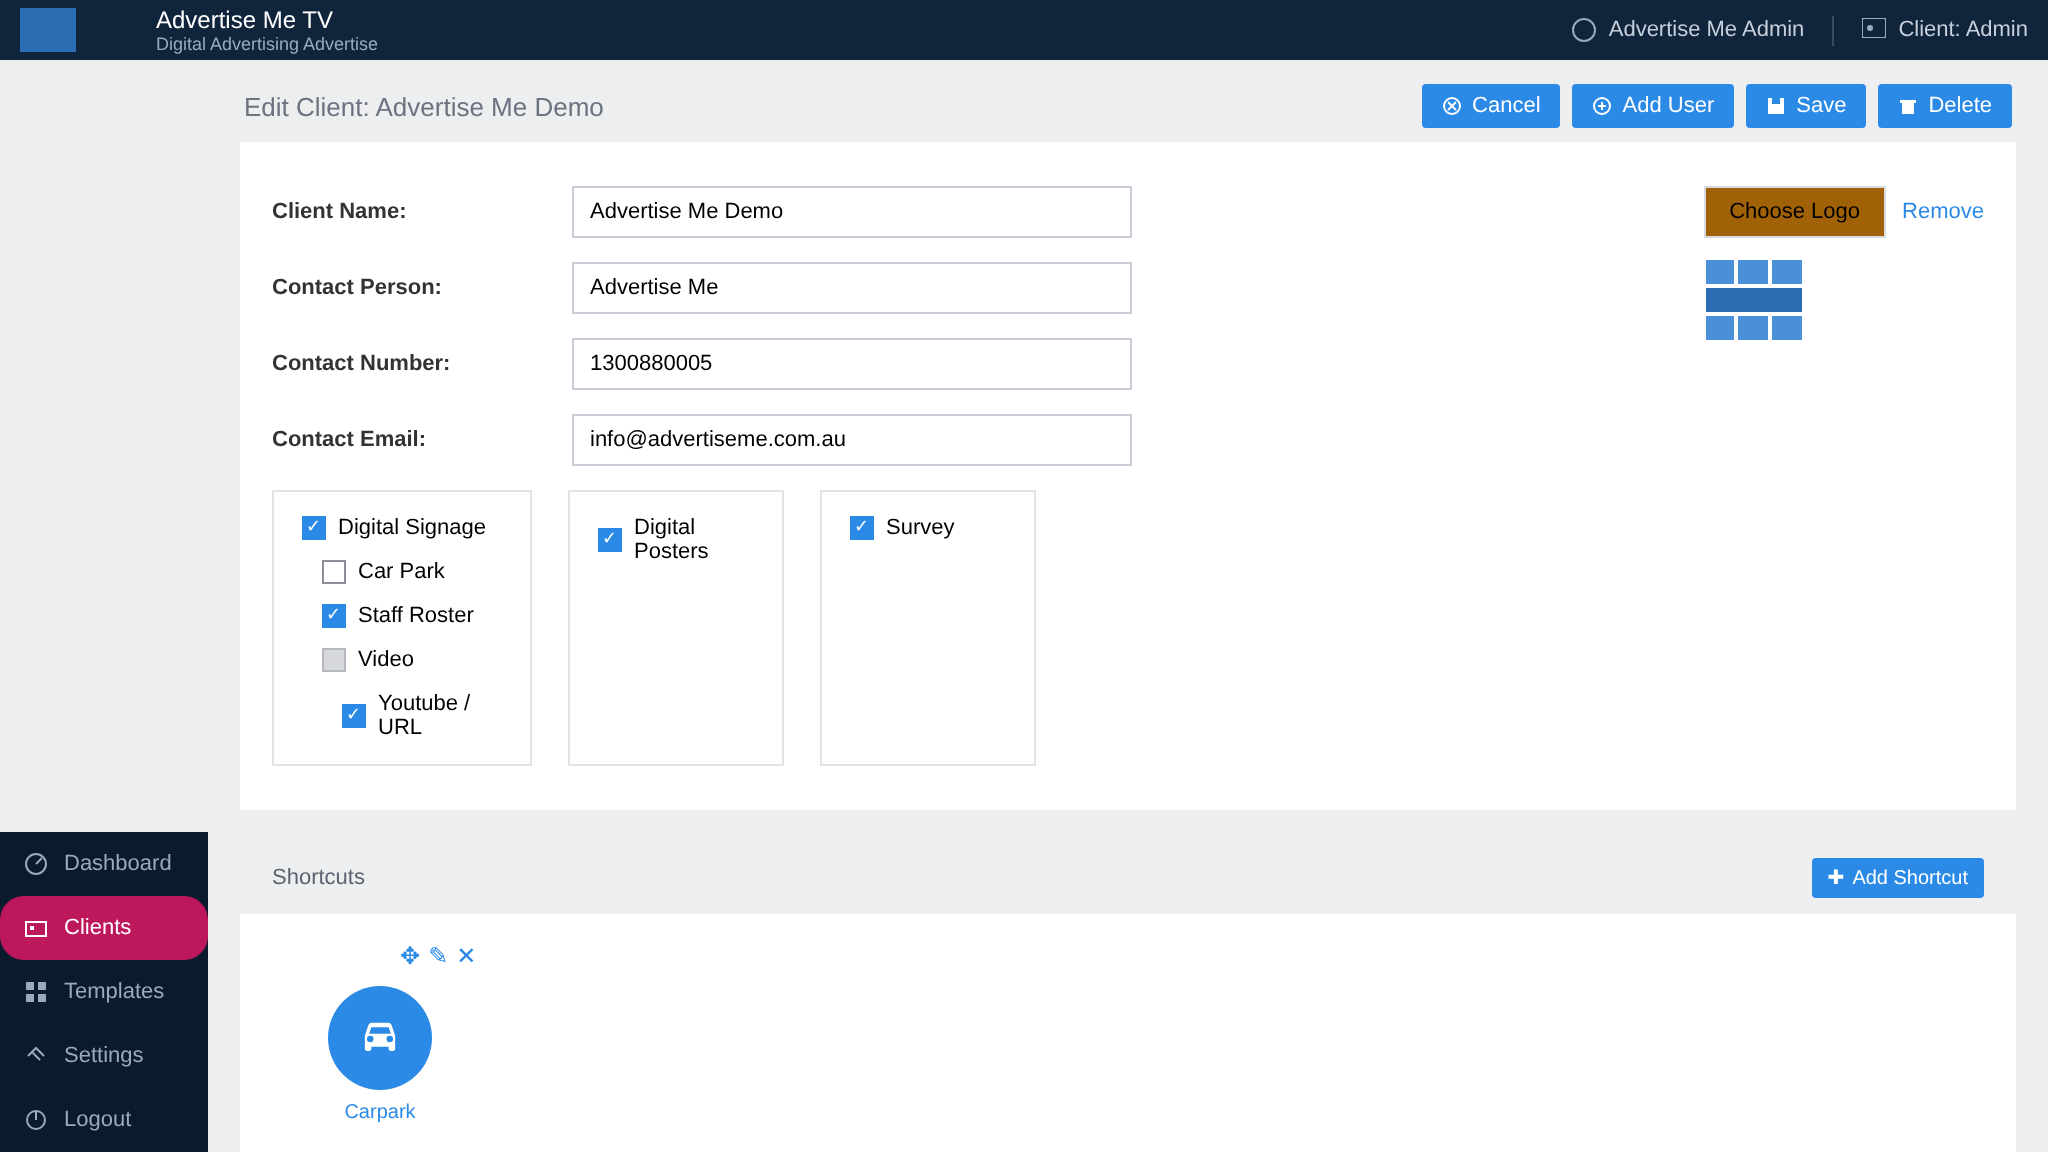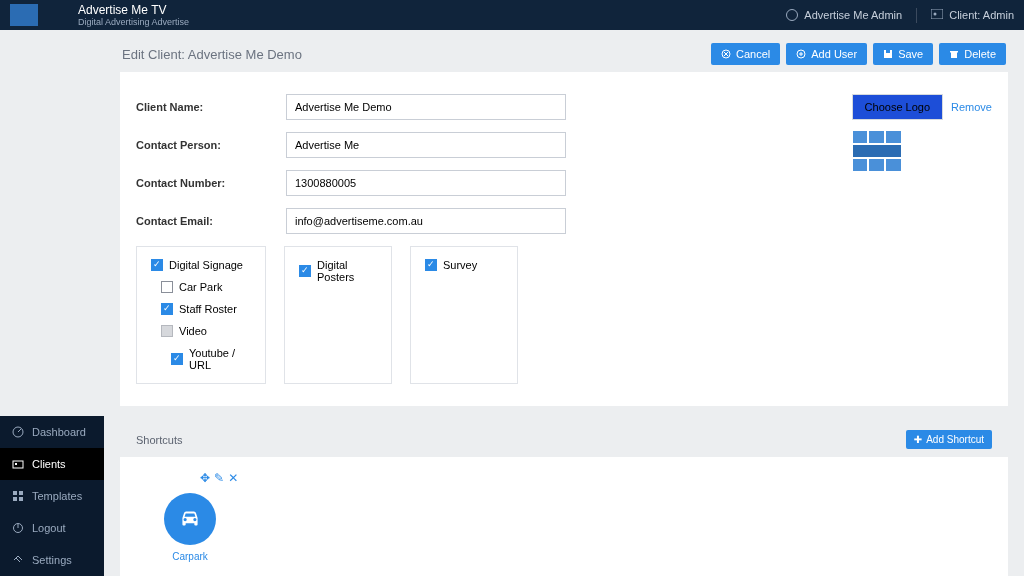--- a/index.html
+++ b/index.html
@@ -10,42 +10,42 @@
     .app-title { font-size: 12px; color: #fff; }
     .app-sub { font-size: 9px; color: #9aaabf; }
     .topbar-right { margin-left: auto; display: flex; align-items: center; gap: 8px; font-size: 11px; color: #c6cfdb; }
     .topbar-right .divider { width:1px; height: 15px; background:#3b4a5e; margin: 0 6px; }
     .top-user { display:flex; align-items:center; gap:6px; }
     .user-icon { display:inline-block; width: 12px; height:12px; border-radius:50%; border:1px solid #9aaabf; }
 
     .layout { display: flex; min-height: calc(100vh - 30px); align-items: flex-end; }
     .sidebar { width: 104px; background: #0b1a2d; color: #9aaabf; }
     .side-item { display: flex; align-items:center; gap:8px; padding: 10px 12px; font-size:11px; color:#9aaabf; cursor:pointer; }
-    .side-item.active { background: #000000; color:#fff; }
+    .side-item.active { background: #be185d; color:#fff;border-radius:12px; }
     .side-icon { width:12px; height:12px; display:inline-block; }
     .content { flex:1; }
 
     .page-header { background: #eceef0; padding: 7px 18px; display:flex; align-items:center; }
     .page-title { color:#6b7380; font-size:13px; }
     .btn-row { margin-left:auto; display:flex; gap:6px; }
     .btn { background:#2b8ae6; color:#fff; border:none; font-size:11px; padding: 5px 10px; display:flex; align-items:center; gap:5px; cursor:pointer; border-radius:2px; }
     .btn .bicon { width:10px; height:10px; display:inline-block; }
 
     .panel { background:#fff; margin: 0 16px 16px 16px; padding: 22px 16px; }
 
     .form-row { display:flex; align-items:center; margin-bottom: 12px; }
     .form-label { width: 150px; font-size:11px; font-weight:bold; color:#333; }
     .form-input { width: 280px; padding: 6px 8px; border:1px solid #c9ced6; font-size:11px; }
 
     .main-cols { display:flex; gap: 48px; }
     .left-col { flex: 1; }
 
     .logo-col { }
     .logo-row { display:flex; align-items:center; gap:8px; }
-    .logo-btn { background:#1d4ed8; border:1px solid #d6dade; padding: 6px 12px; font-size:11px; cursor:pointer; }
+    .logo-btn { background:#a16207; border:1px solid #d6dade; padding: 6px 12px; font-size:11px; cursor:pointer; }
     .remove-link { color:#2b8ae6; font-size:11px; cursor:pointer; }
     .logo-preview { width:50px; height:42px; margin-top:10px; display:flex; flex-direction:column; }
     .logo-preview .lp-row { flex:1; display:flex; }
     .lp-cell { flex:1; background:#4a90d9; margin:1px; }
     .lp-cell.dark { background:#2b6cb3; }
 
     .options-row { display:flex; gap:18px; margin-top: 10px; }
     .option-box { border:1px solid #e0e3e8; padding: 12px 14px; font-size:11px; background:#fff; }
     .option-box.wide { width: 108px; }
     .option-box .opt { display:flex; align-items:center; gap:6px; margin-bottom:10px; }
@@ -116,31 +116,31 @@
       <span class="side-icon"><svg width="12" height="12" viewBox="0 0 12 12" fill="#9aaabf">
             <rect x="1" y="1" width="4" height="4"></rect>
             <rect x="7" y="1" width="4" height="4"></rect>
             <rect x="1" y="7" width="4" height="4"></rect>
             <rect x="7" y="7" width="4" height="4"></rect>
           </svg></span>
       <span>Templates</span>
     </div>
     <div class="side-item">
       <span class="side-icon"><svg width="12" height="12" viewBox="0 0 12 12" fill="#9aaabf">
+            <path d="M2 6 L6 2 L10 6" fill="none" stroke="#9aaabf"></path>
+            <line x1="4" y1="4" x2="8" y2="8" stroke="#9aaabf"></line>
+          </svg></span>
+      <span>Settings</span>
+    </div>
+    <div class="side-item">
+      <span class="side-icon"><svg width="12" height="12" viewBox="0 0 12 12" fill="#9aaabf">
             <circle cx="6" cy="6" r="4.5" fill="none" stroke="#9aaabf"></circle>
             <line x1="6" y1="2" x2="6" y2="6" stroke="#9aaabf"></line>
           </svg></span>
       <span>Logout</span>
-    </div>
-    <div class="side-item">
-      <span class="side-icon"><svg width="12" height="12" viewBox="0 0 12 12" fill="#9aaabf">
-            <path d="M2 6 L6 2 L10 6" fill="none" stroke="#9aaabf"></path>
-            <line x1="4" y1="4" x2="8" y2="8" stroke="#9aaabf"></line>
-          </svg></span>
-      <span>Settings</span>
     </div>
   </div>
 
   <div class="content">
     <div class="page-header">
       <div class="page-title">Edit Client: Advertise Me Demo</div>
       <div class="btn-row">
         <button class="btn">
             <span class="bicon"><svg viewBox="0 0 10 10" width="10" height="10">
                 <circle cx="5" cy="5" r="4" fill="none" stroke="#fff"></circle>

